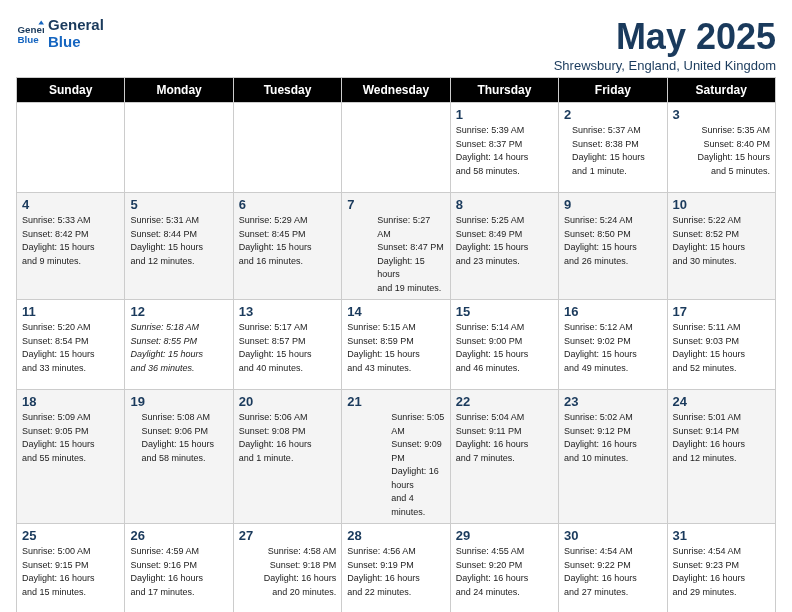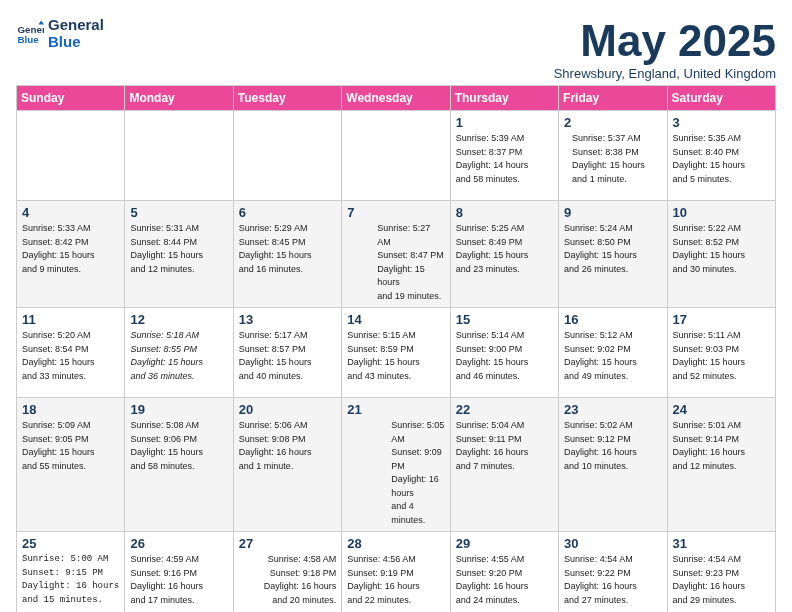--- a/index.html
+++ b/index.html
@@ -22,41 +22,41 @@
       gap: 4px;
     }
     .logo-icon {
       width: 28px;
       height: 28px;
     }
     .title-block {
       text-align: right;
     }
     .month-year {
-      font-size: 44px;
+      font-size: 36px;
       font-weight: bold;
       color: #1a3a5c;
     }
     .location {
       font-size: 13px;
       color: #1a3a5c;
     }
     table {
       width: 100%;
       border-collapse: collapse;
       table-layout: fixed;
     }
     thead th {
-      background: #ec4899;
+      background: #000000;
       color: #fff;
       font-size: 12px;
       font-weight: bold;
       padding: 5px 4px;
       border: 1px solid #ccc;
-      text-align: left;
+      text-align: center;
     }
     tbody td {
       border: 1px solid #ccc;
       vertical-align: top;
       padding: 4px 5px;
       font-size: 9.5px;
       color: #222;
       height: 90px;
     }
     tbody tr:nth-child(even) td {
@@ -127,21 +127,21 @@
         </td>
         <td>
           <span class="day-num">2</span>
           <div class="cell-info" style="white-space: pre-line; margin-left: 8px;">Sunrise: 5:37 AM
 Sunset: 8:38 PM
 Daylight: 15 hours
 and 1 minute.</div>
         </td>
         <td>
           <span class="day-num">3</span>
-          <div class="cell-info" style="white-space: pre-line;">Sunrise: 5:35 AM
+          <div class="cell-info" style="white-space: pre-line; text-align: right;">Sunrise: 5:35 AM
 Sunset: 8:40 PM
 Daylight: 15 hours
 and 5 minutes.</div>
         </td>
       </tr>
       <tr>
         <td>
           <span class="day-num">4</span>
           <div class="cell-info" style="white-space: pre-line;">Sunrise: 5:33 AM
 Sunset: 8:42 PM
@@ -245,21 +245,21 @@
       <tr>
         <td>
           <span class="day-num">18</span>
           <div class="cell-info" style="white-space: pre-line;">Sunrise: 5:09 AM
 Sunset: 9:05 PM
 Daylight: 15 hours
 and 55 minutes.</div>
         </td>
         <td>
           <span class="day-num">19</span>
-          <div class="cell-info" style="white-space: pre-line;">Sunrise: 5:08 AM
+          <div class="cell-info" style="white-space: pre-line; margin-left: 11px;">Sunrise: 5:08 AM
 Sunset: 9:06 PM
 Daylight: 15 hours
 and 58 minutes.</div>
         </td>
         <td>
           <span class="day-num">20</span>
           <div class="cell-info" style="white-space: pre-line;">Sunrise: 5:06 AM
 Sunset: 9:08 PM
 Daylight: 16 hours
 and 1 minute.</div>
@@ -289,21 +289,21 @@
           <span class="day-num">24</span>
           <div class="cell-info" style="white-space: pre-line;">Sunrise: 5:01 AM
 Sunset: 9:14 PM
 Daylight: 16 hours
 and 12 minutes.</div>
         </td>
       </tr>
       <tr>
         <td>
           <span class="day-num">25</span>
-          <div class="cell-info" style="white-space: pre-line; font-family: Liberation Mono, monospace;">Sunrise: 5:00 AM
+          <div class="cell-info" style="white-space: pre-line;">Sunrise: 5:00 AM
 Sunset: 9:15 PM
 Daylight: 16 hours
 and 15 minutes.</div>
         </td>
         <td>
           <span class="day-num">26</span>
           <div class="cell-info" style="white-space: pre-line;">Sunrise: 4:59 AM
 Sunset: 9:16 PM
 Daylight: 16 hours
 and 17 minutes.</div>

